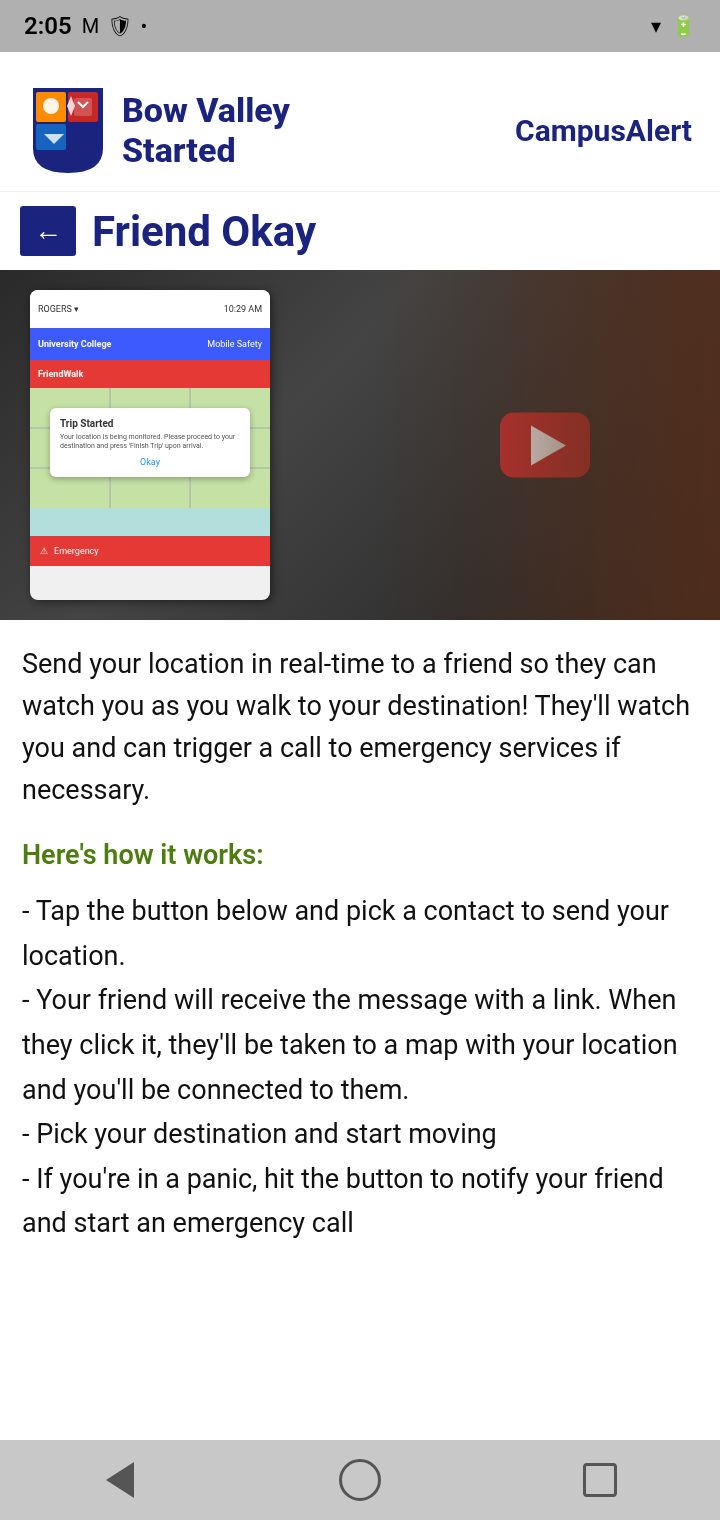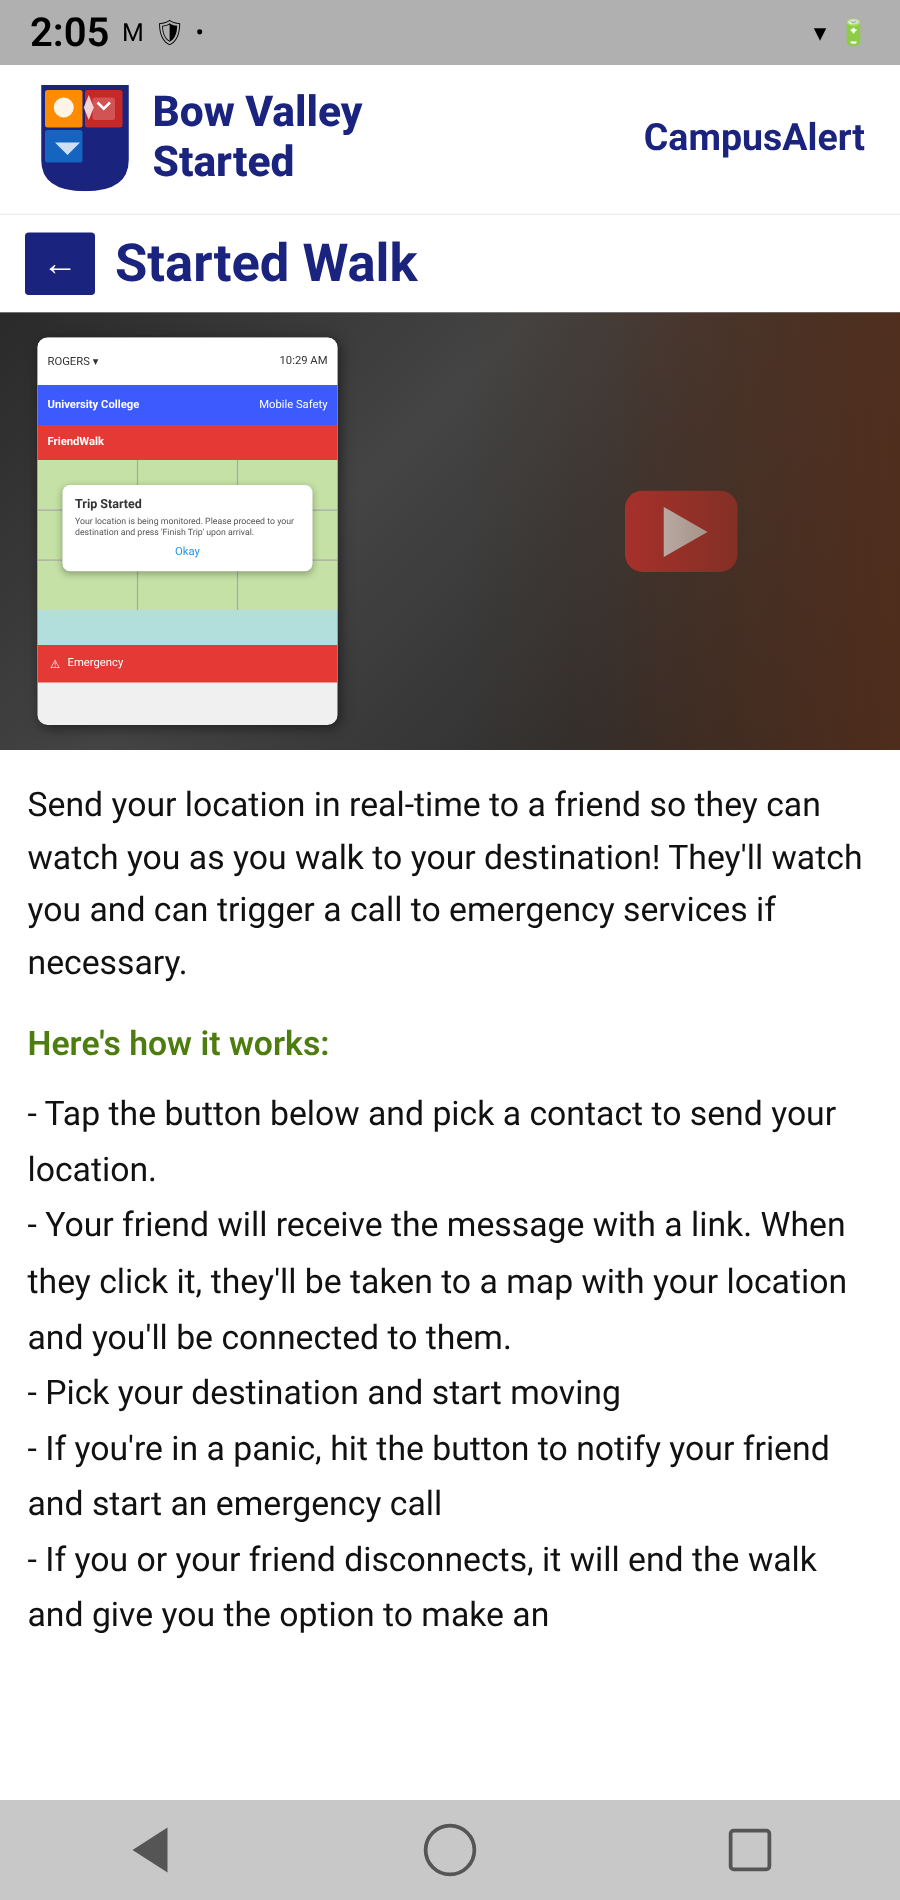--- a/index.html
+++ b/index.html
@@ -23,21 +23,21 @@
       justify-content: space-between;
       padding: 0 24px;
     }
     .status-left {
       display: flex;
       align-items: center;
       gap: 10px;
     }
     .status-time {
       color: #000;
-      font-size: 32px;
+      font-size: 24px;
       font-weight: 600;
     }
     .status-icons {
       display: flex;
       align-items: center;
       gap: 8px;
     }
     .status-icon {
       color: #000;
       font-size: 20px;
@@ -45,21 +45,21 @@
     .status-right {
       display: flex;
       align-items: center;
       gap: 10px;
     }
 
     
     .header {
       width: 720px;
       background: #fff;
-      padding: 16px 28px 18px 28px;
+      padding: 36px 28px 18px 28px;
       display: flex;
       align-items: center;
       justify-content: space-between;
       border-bottom: 1px solid #eee;
     }
 
     .logo-section {
       display: flex;
       align-items: center;
       gap: 14px;
@@ -391,21 +391,21 @@
     <span class="campus-alert-text">
       <span>Campus</span><strong>Alert</strong>
     </span>
   </div>
 </div>
 
 <div class="page-title-bar">
   <button class="back-btn" aria-label="Back">
     <span class="back-arrow">←</span>
   </button>
-  <h1 class="page-title">Started Walk</h1>
+  <h1 class="page-title">Friend Okay</h1>
 </div>
 
 <div class="video-container">
   <div class="video-bg">
 
     <div class="phone-mockup">
       <div class="phone-top-bar">
         <span style="font-size:9px;color:#333;">ROGERS ▾</span>
         <span style="font-size:9px;color:#333;margin-left:auto;">10:29 AM</span>
       </div>
@@ -451,21 +451,20 @@
 <div class="content">
   <p class="content-text">Send your location in real-time to a friend so they can watch you as you walk to your destination! They'll watch you and can trigger a call to emergency services if necessary.</p>
 
   <p class="section-heading">Here's how it works:</p>
 
   <div class="instructions-list">
     <p>- Tap the button below and pick a contact to send your location.</p>
     <p>- Your friend will receive the message with a link. When they click it, they'll be taken to a map with your location and you'll be connected to them.</p>
     <p>- Pick your destination and start moving</p>
     <p>- If you're in a panic, hit the button to notify your friend and start an emergency call</p>
-    <p>- If you or your friend disconnects, it will end the walk and give you the option to make an</p>
   </div>
 </div>
 
 <div class="bottom-nav">
   <div class="nav-btn">
     <div class="nav-back"></div>
   </div>
   <div class="nav-btn">
     <div class="nav-home"></div>
   </div>

